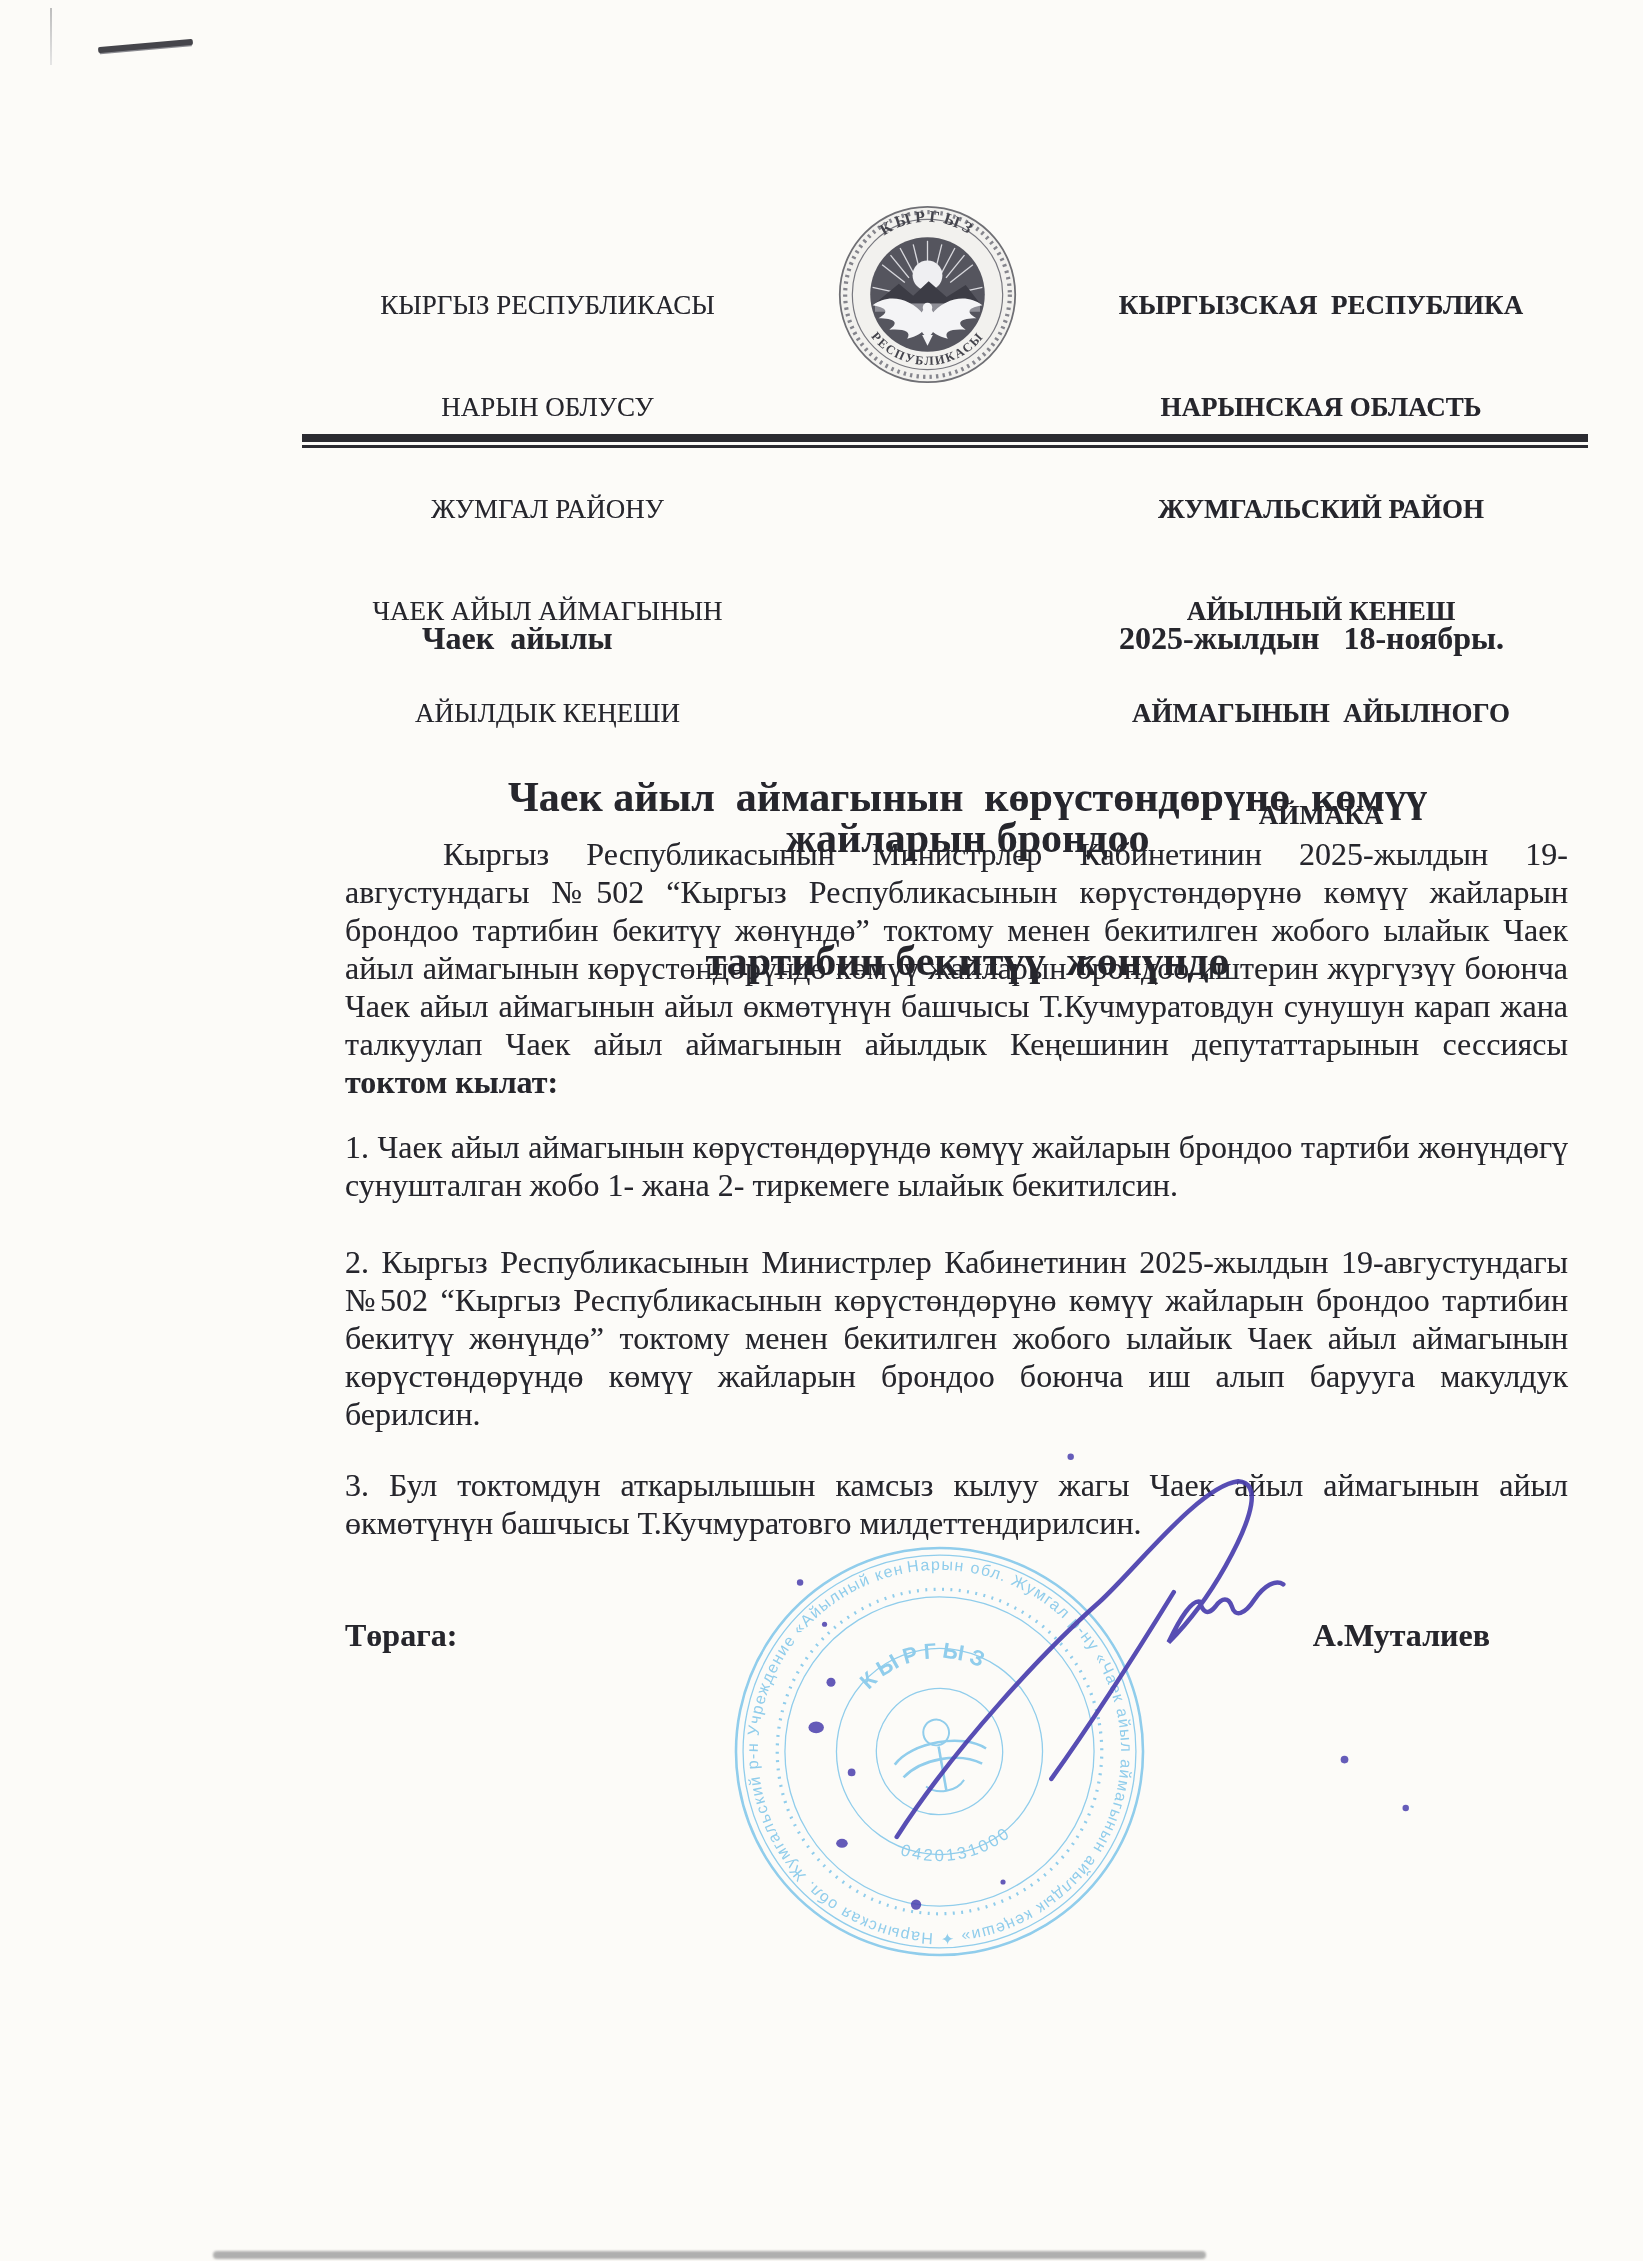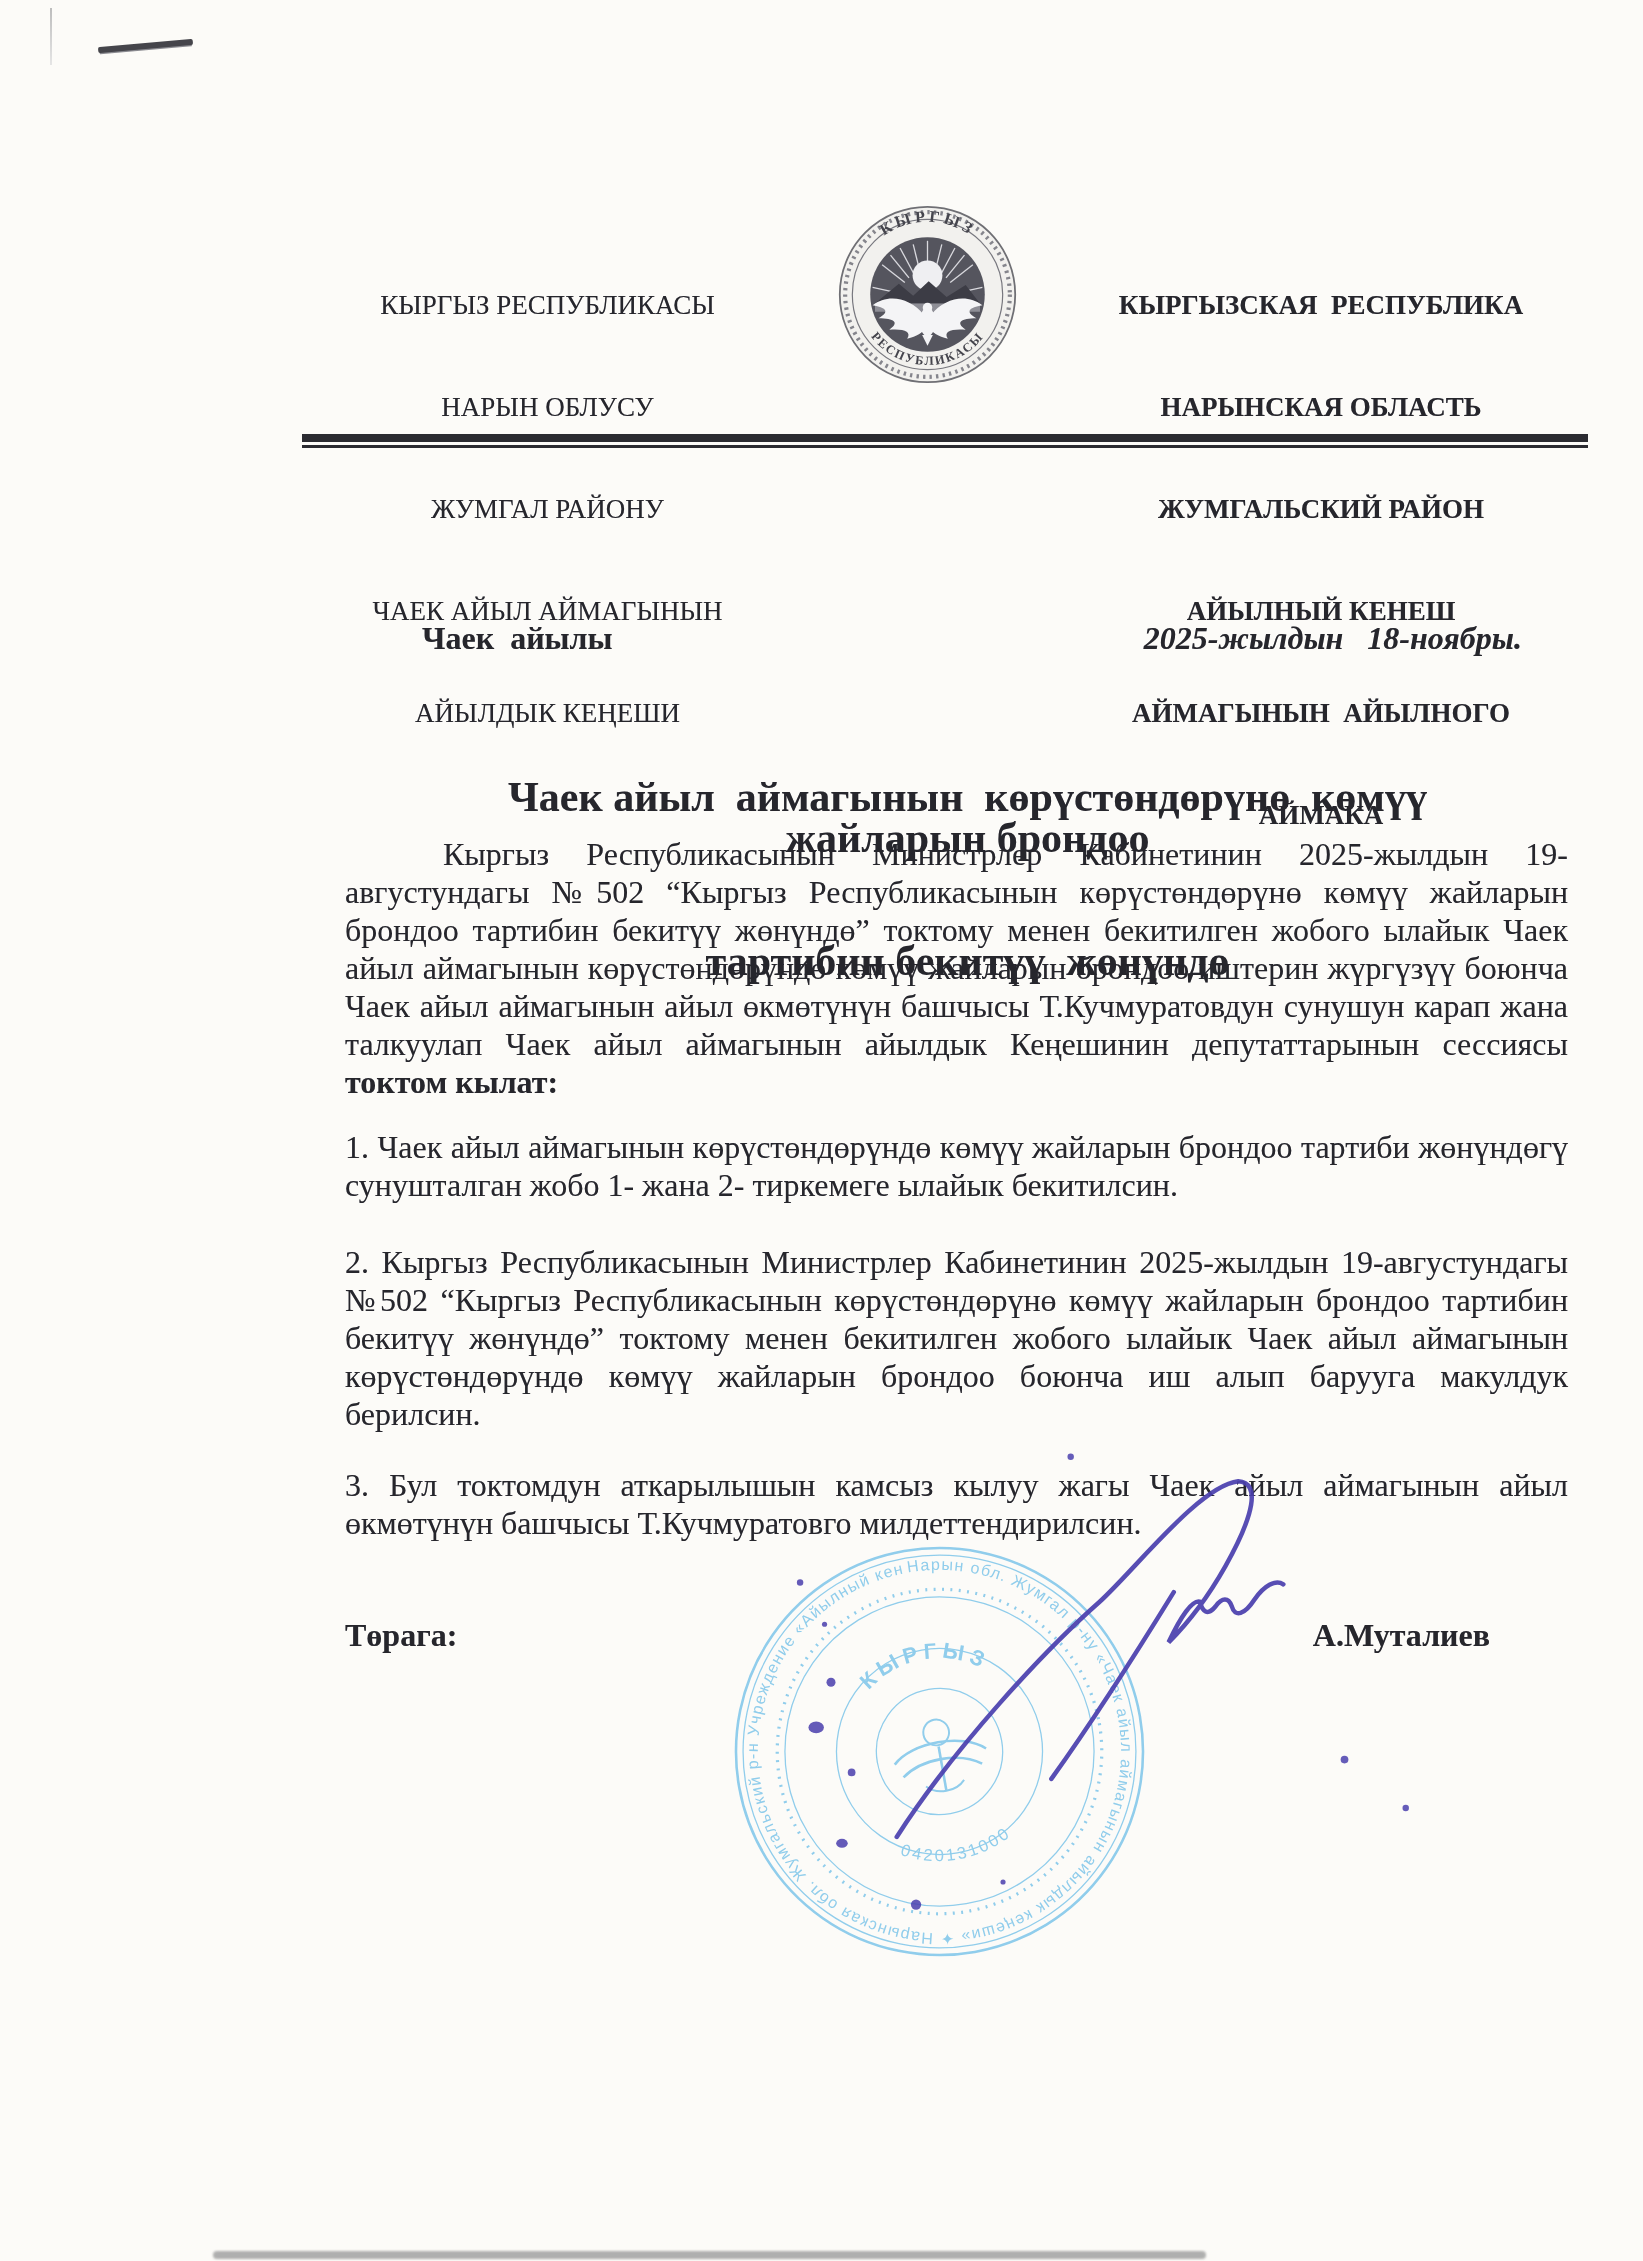--- a/index.html
+++ b/index.html
@@ -42,21 +42,21 @@
   .rule-thick{position:absolute;left:302px;top:434px;width:1286px;height:8.4px;background:#2b2b31;}
   .rule-thin {position:absolute;left:302px;top:445px;width:1286px;height:3.2px;background:#2b2b31;}
   
   .title{
     position:absolute;left:361px;top:478px;width:1212px;
     text-align:center;font-weight:bold;font-size:32px;line-height:38px;
     white-space:pre-wrap;
   }
   .meta-row{position:absolute;left:345px;top:620px;width:1222px;font-weight:bold;font-size:32px;}
   .meta-place{position:absolute;left:77px;top:0;white-space:pre;}
-  .meta-date{position:absolute;right:45px;top:0;white-space:pre;font-style:italic;}
+  .meta-date{position:absolute;right:63px;top:0;white-space:pre;}
   .subject{
     position:absolute;left:413px;top:695px;width:1109px;
     text-align:center;font-weight:bold;font-size:42px;line-height:41px;
     white-space:pre-wrap;
   }
   
   .para{
     position:absolute;left:345px;width:1223px;
     font-size:32px;line-height:38px;
     text-align:justify;text-align-last:left;

